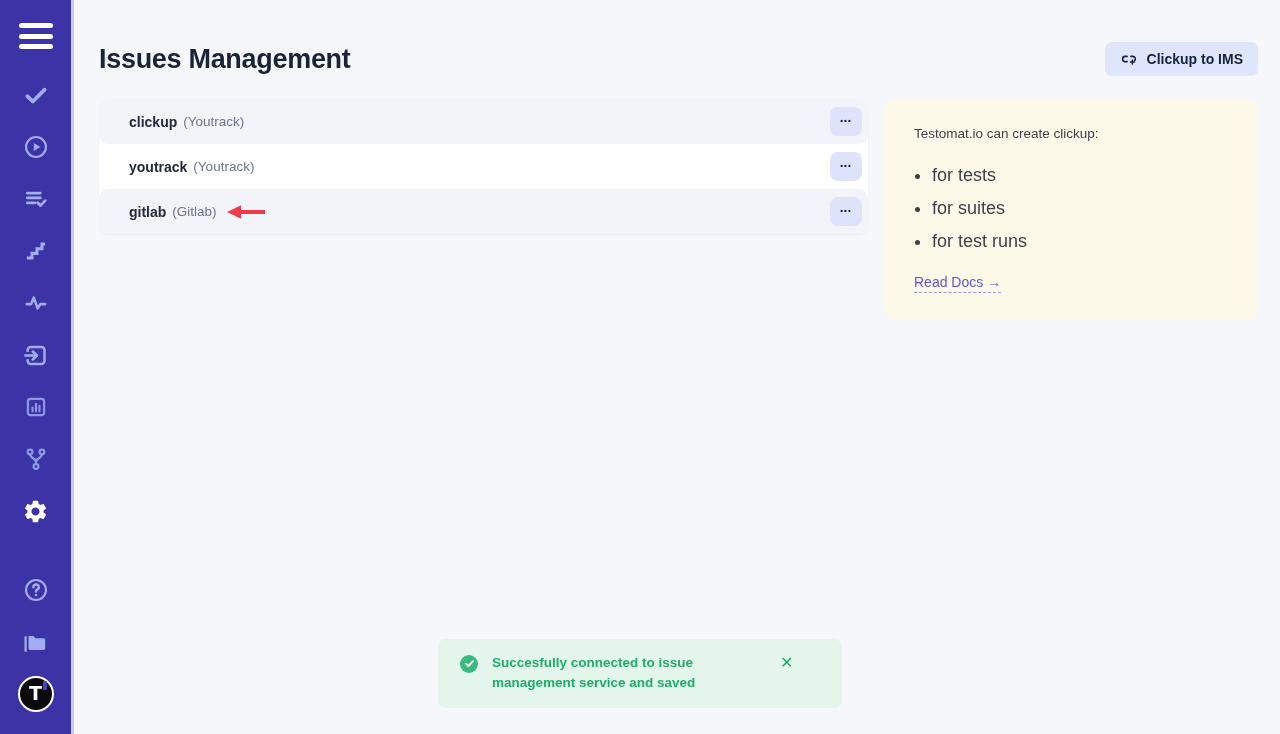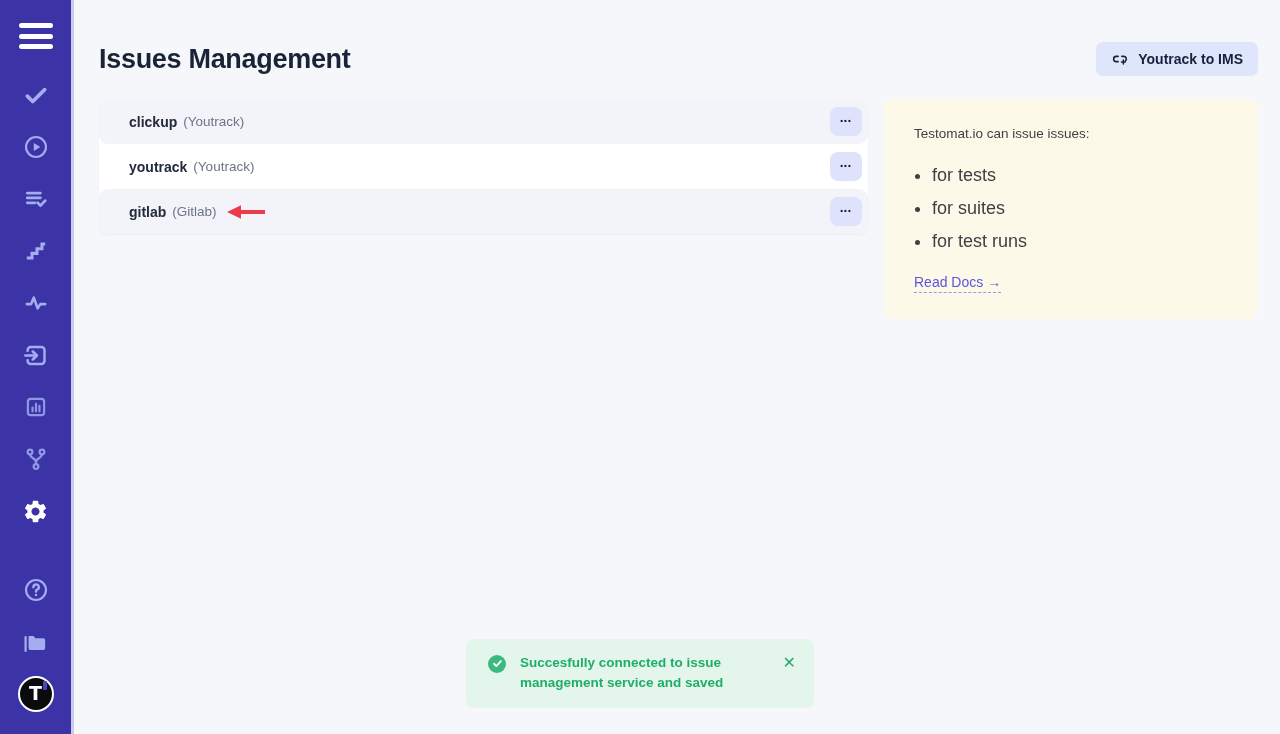--- a/index.html
+++ b/index.html
@@ -100,21 +100,21 @@
   .read-docs {
     display:inline-block; margin-top:22px;
     font-size:14px; color:#5b55dd; text-decoration:none;
     border-bottom:1.5px dashed #9a96ec; padding-bottom:2px;
     cursor:pointer;
   }
 
   
   .toast {
     position:absolute; left:50%; transform:translateX(-50%);
-    bottom:26px; width:348px;
+    bottom:26px; width:404px;
     background:#e4f6ec; border-radius:8px;
     padding:14px 16px 15px 22px;
     display:flex; align-items:flex-start; gap:14px;
   }
   .toast-check {
     width:18px; height:18px; border-radius:50%; background:#3cb981;
     flex-shrink:0; margin-top:2px;
     display:flex; align-items:center; justify-content:center;
   }
   .toast-msg {
@@ -226,21 +226,21 @@
 <main class="main">
 
   <div class="page-header">
     <h1 class="page-title">Issues Management</h1>
     <button class="connect-btn">
       <svg width="18" height="18" viewBox="0 0 24 24" fill="none" stroke="#16213c" stroke-width="2.1" stroke-linecap="round" stroke-linejoin="round">
           <path d="M9.5 8.5H7a3.5 3.5 0 0 0 0 7h2.5"></path>
           <path d="M14.5 8.5H17a3.5 3.5 0 0 1 2.4 6"></path>
           <path d="M16.5 13.5v5M14 16h5"></path>
         </svg>
-      <span>Youtrack to IMS</span>
+      <span>Clickup to IMS</span>
     </button>
   </div>
 
   <div class="content-cols">
 
     <div class="ims-list">
 
       <div class="ims-row shaded">
         <span class="ims-name">clickup</span>
         <span class="ims-provider">(Youtrack)</span>
@@ -269,21 +269,21 @@
         </span>
         <span class="row-spacer"></span>
         <button class="row-menu-btn">
           <span>•••</span>
         </button>
       </div>
 
     </div>
 
     <aside class="info-panel">
-      <div class="info-title">Testomat.io can issue issues:</div>
+      <div class="info-title">Testomat.io can create clickup:</div>
       <ul class="info-bullets">
         <li>for tests</li>
         <li>for suites</li>
         <li>for test runs</li>
       </ul>
       <a class="read-docs">Read Docs →</a>
     </aside>
 
   </div>
 </main>

